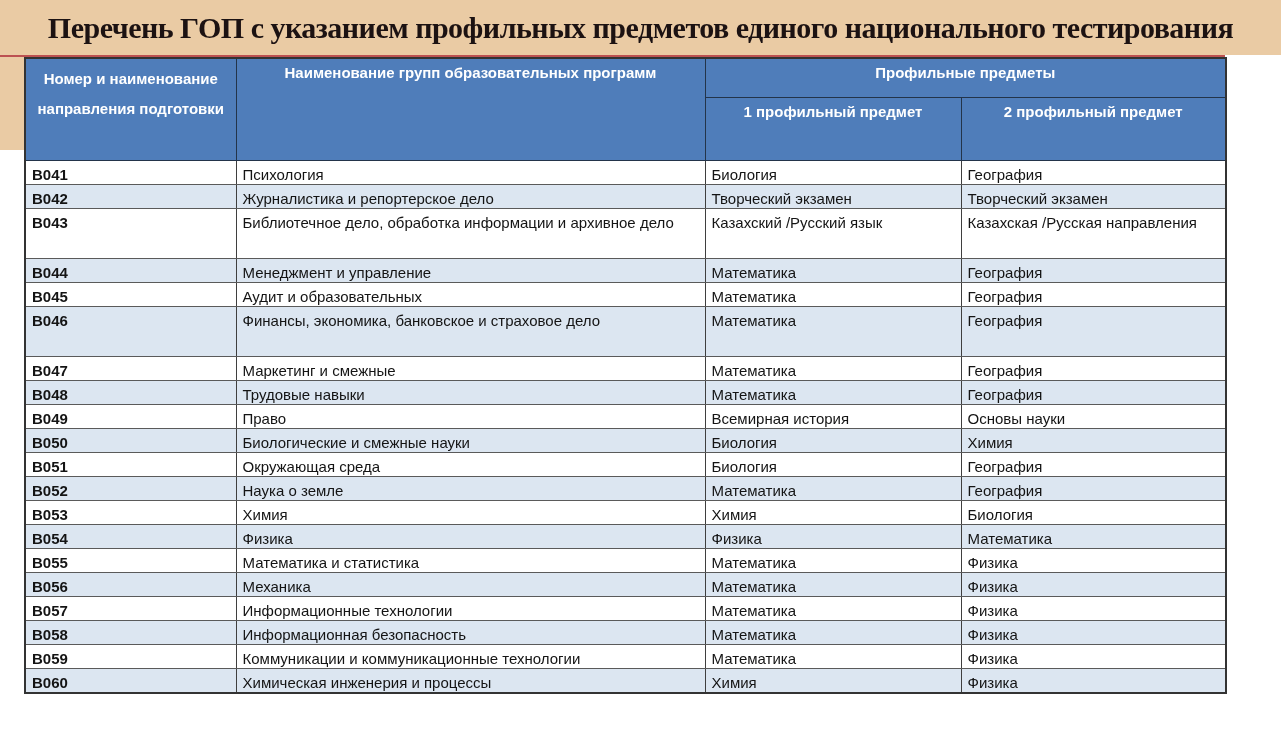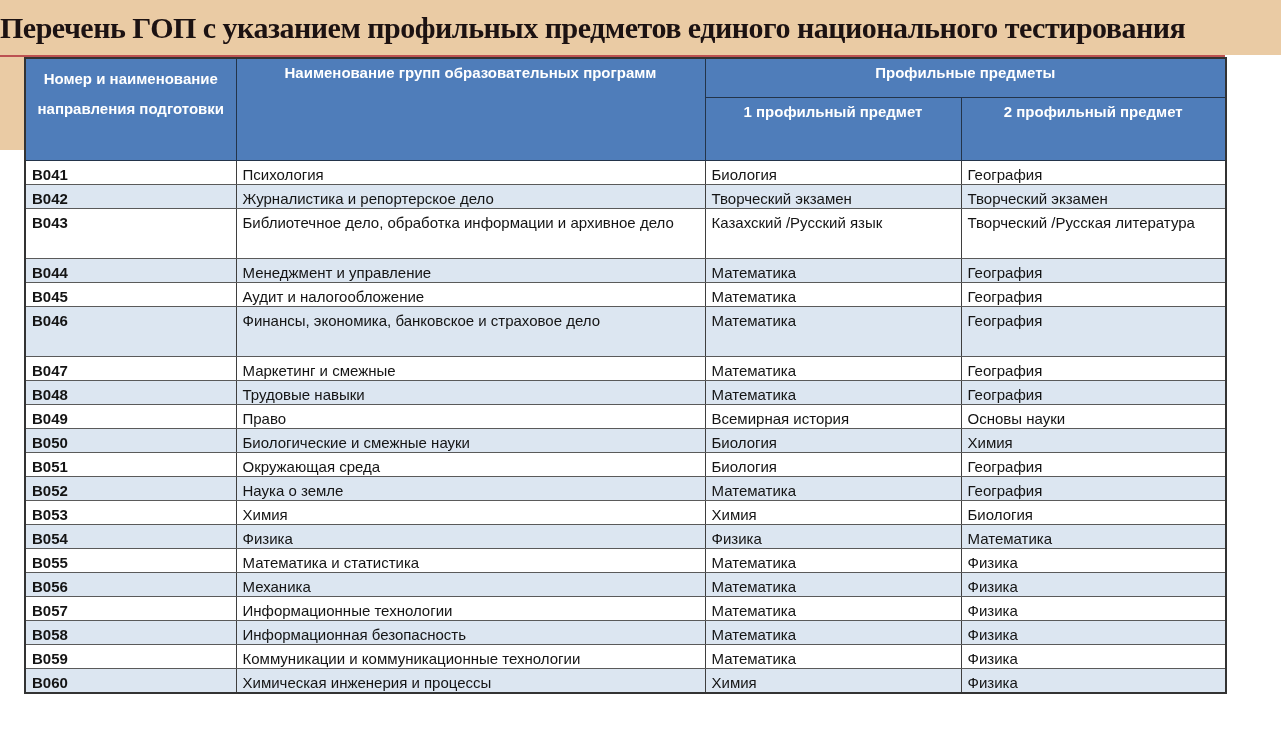--- a/index.html
+++ b/index.html
@@ -13,20 +13,21 @@
   html,body{margin:0;padding:0;}
   body{
     width:1281px;height:737px;position:relative;overflow:hidden;
     background:var(--band-tan);
     font-family:"Liberation Sans",sans-serif;
   }
   .white-lower{position:absolute;top:150px;left:0;right:0;bottom:0;background:#ffffff;}
   .white-right{position:absolute;top:55px;left:1225px;right:0;height:95px;background:#ffffff;}
   .title{
     position:absolute;top:4px;left:0;width:100%;
+    text-align:center;
     font-family:"Liberation Serif",serif;
     font-weight:bold;font-size:30px;line-height:48px;
     color:#1c1212;letter-spacing:-0.5px;white-space:nowrap;
   }
   .title-underline{position:absolute;top:55px;left:0;width:1225px;height:2px;background:var(--rule-red);}
   .gop-table{
     position:absolute;top:57px;left:24px;
     border-collapse:collapse;table-layout:fixed;width:1201px;
     border:2px solid #333333;
     font-size:15px;color:#141414;
@@ -91,31 +92,31 @@
       <tr>
     <td class="c-code">B042</td>
     <td class="c-program">Журналистика и репортерское дело</td>
     <td class="c-subj">Творческий экзамен</td>
     <td class="c-subj">Творческий экзамен</td>
   </tr>
       <tr class="tall">
     <td class="c-code">B043</td>
     <td class="c-program">Библиотечное дело, обработка информации и архивное дело</td>
     <td class="c-subj">Казахский /Русский язык</td>
-    <td class="c-subj">Творческий /Русская литература</td>
+    <td class="c-subj">Казахская /Русская направления</td>
   </tr>
       <tr>
     <td class="c-code">B044</td>
     <td class="c-program">Менеджмент и управление</td>
     <td class="c-subj">Математика</td>
     <td class="c-subj">География</td>
   </tr>
       <tr>
     <td class="c-code">B045</td>
-    <td class="c-program">Аудит и налогообложение</td>
+    <td class="c-program">Аудит и образовательных</td>
     <td class="c-subj">Математика</td>
     <td class="c-subj">География</td>
   </tr>
       <tr class="tall">
     <td class="c-code">B046</td>
     <td class="c-program">Финансы, экономика, банковское и страховое дело</td>
     <td class="c-subj">Математика</td>
     <td class="c-subj">География</td>
   </tr>
       <tr>

